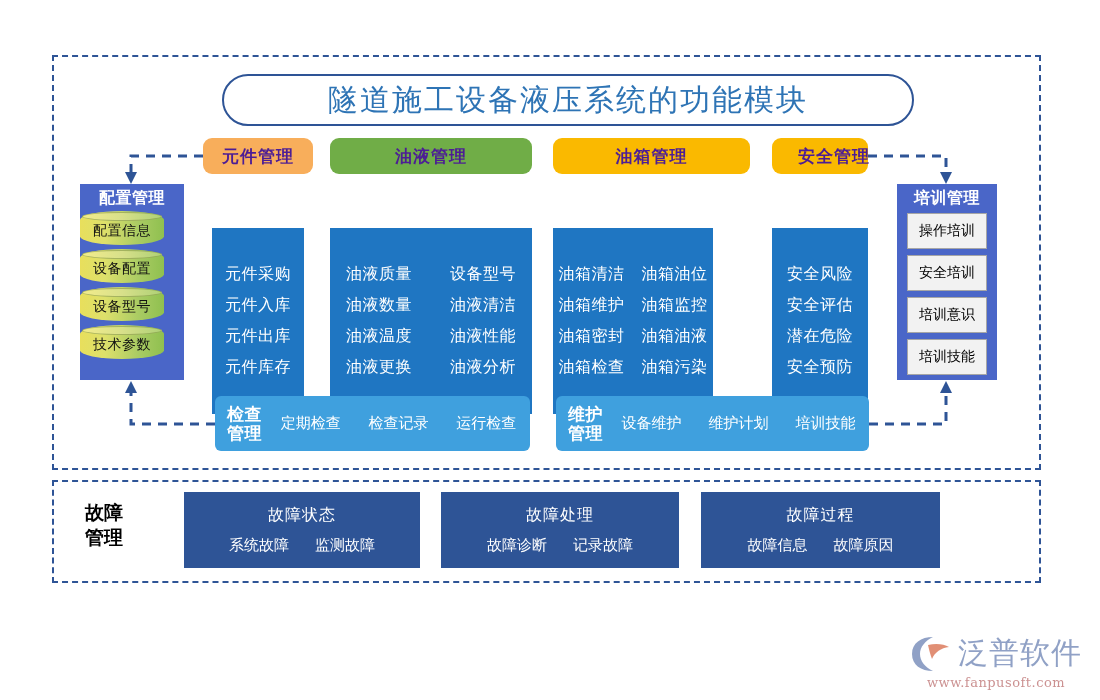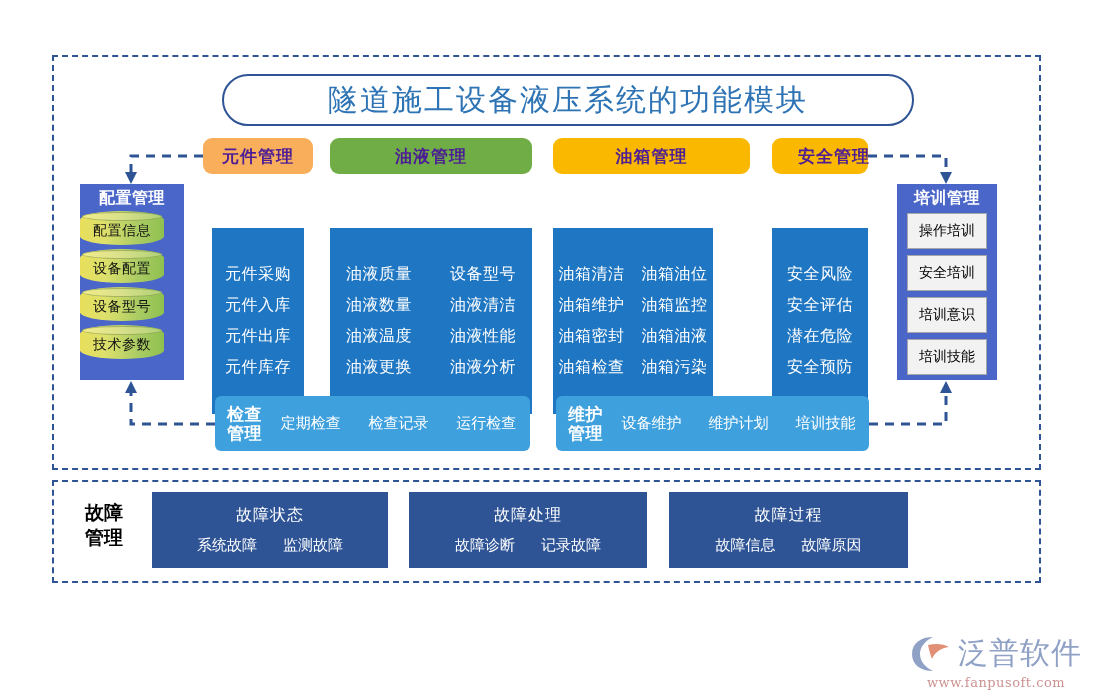--- a/index.html
+++ b/index.html
@@ -259,20 +259,21 @@
     top: 492px;
     height: 76px;
     background: #2E5496;
     color: #ffffff;
     box-sizing: border-box;
     display: flex;
     flex-direction: column;
     align-items: center;
     justify-content: center;
     gap: 10px;
+    margin-left: 32px;
   }
   #fault-0 { left: 152px; width: 236px; }
   #fault-1 { left: 409px; width: 238px; }
   #fault-2 { left: 669px; width: 239px; }
   .fault-box .fb-title {
     font-size: 16px;
     letter-spacing: 1px;
     white-space: nowrap;
     font-family: "DejaVu Sans", "Liberation Sans", sans-serif;
   }

